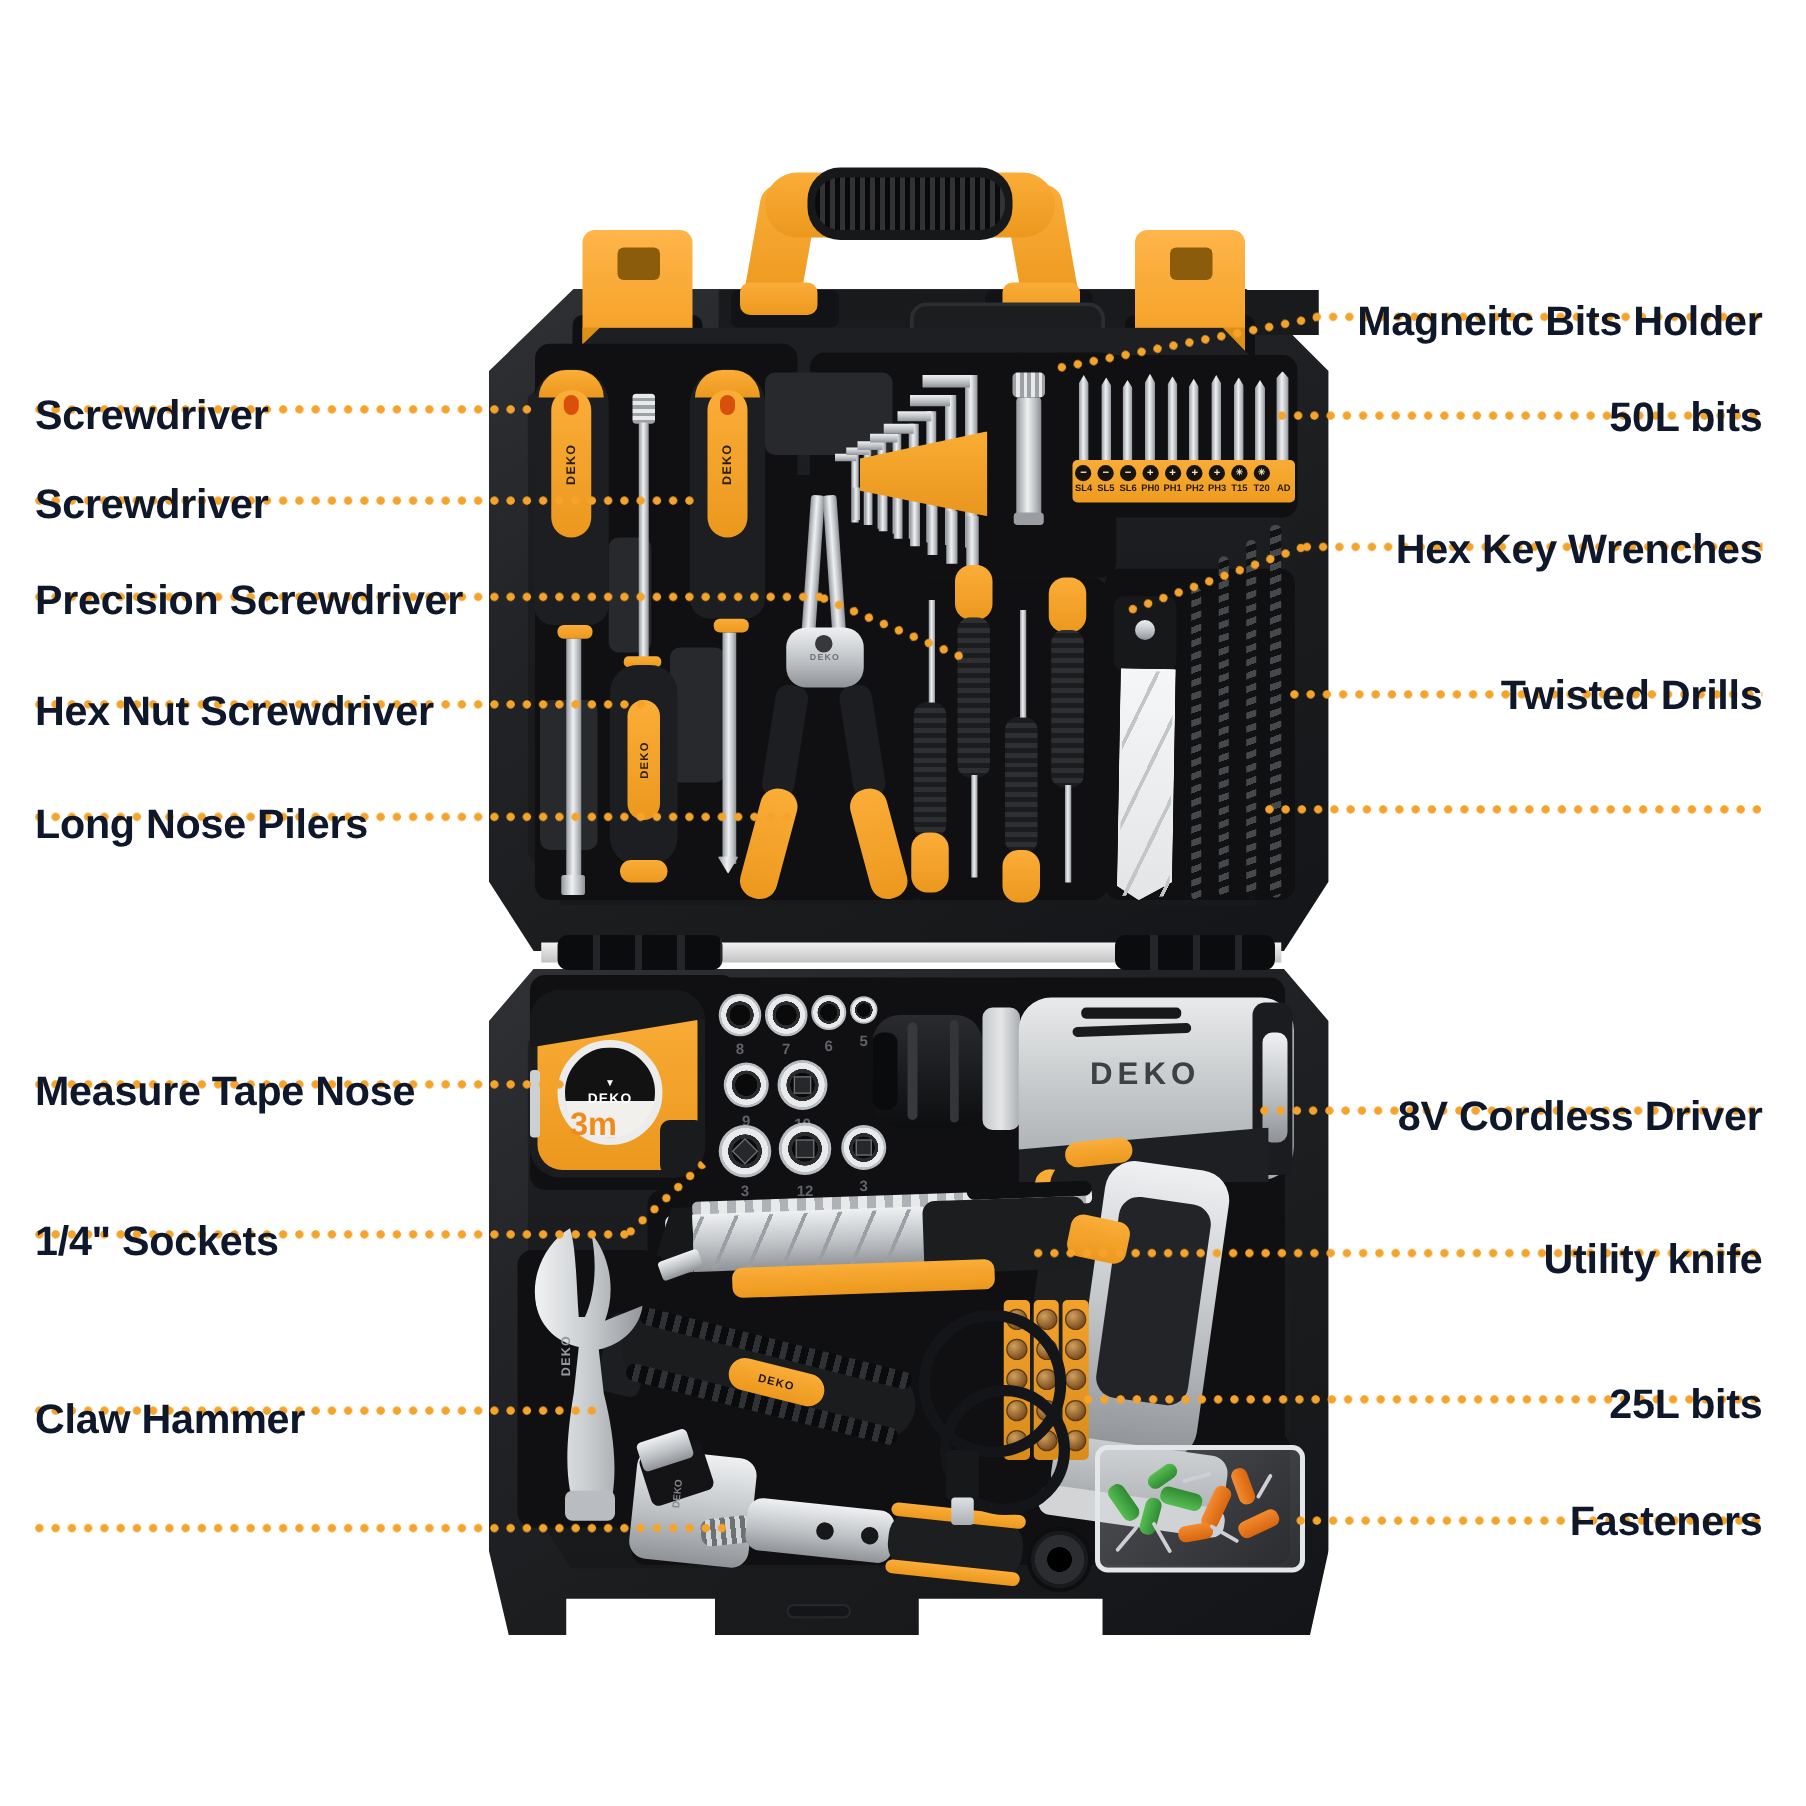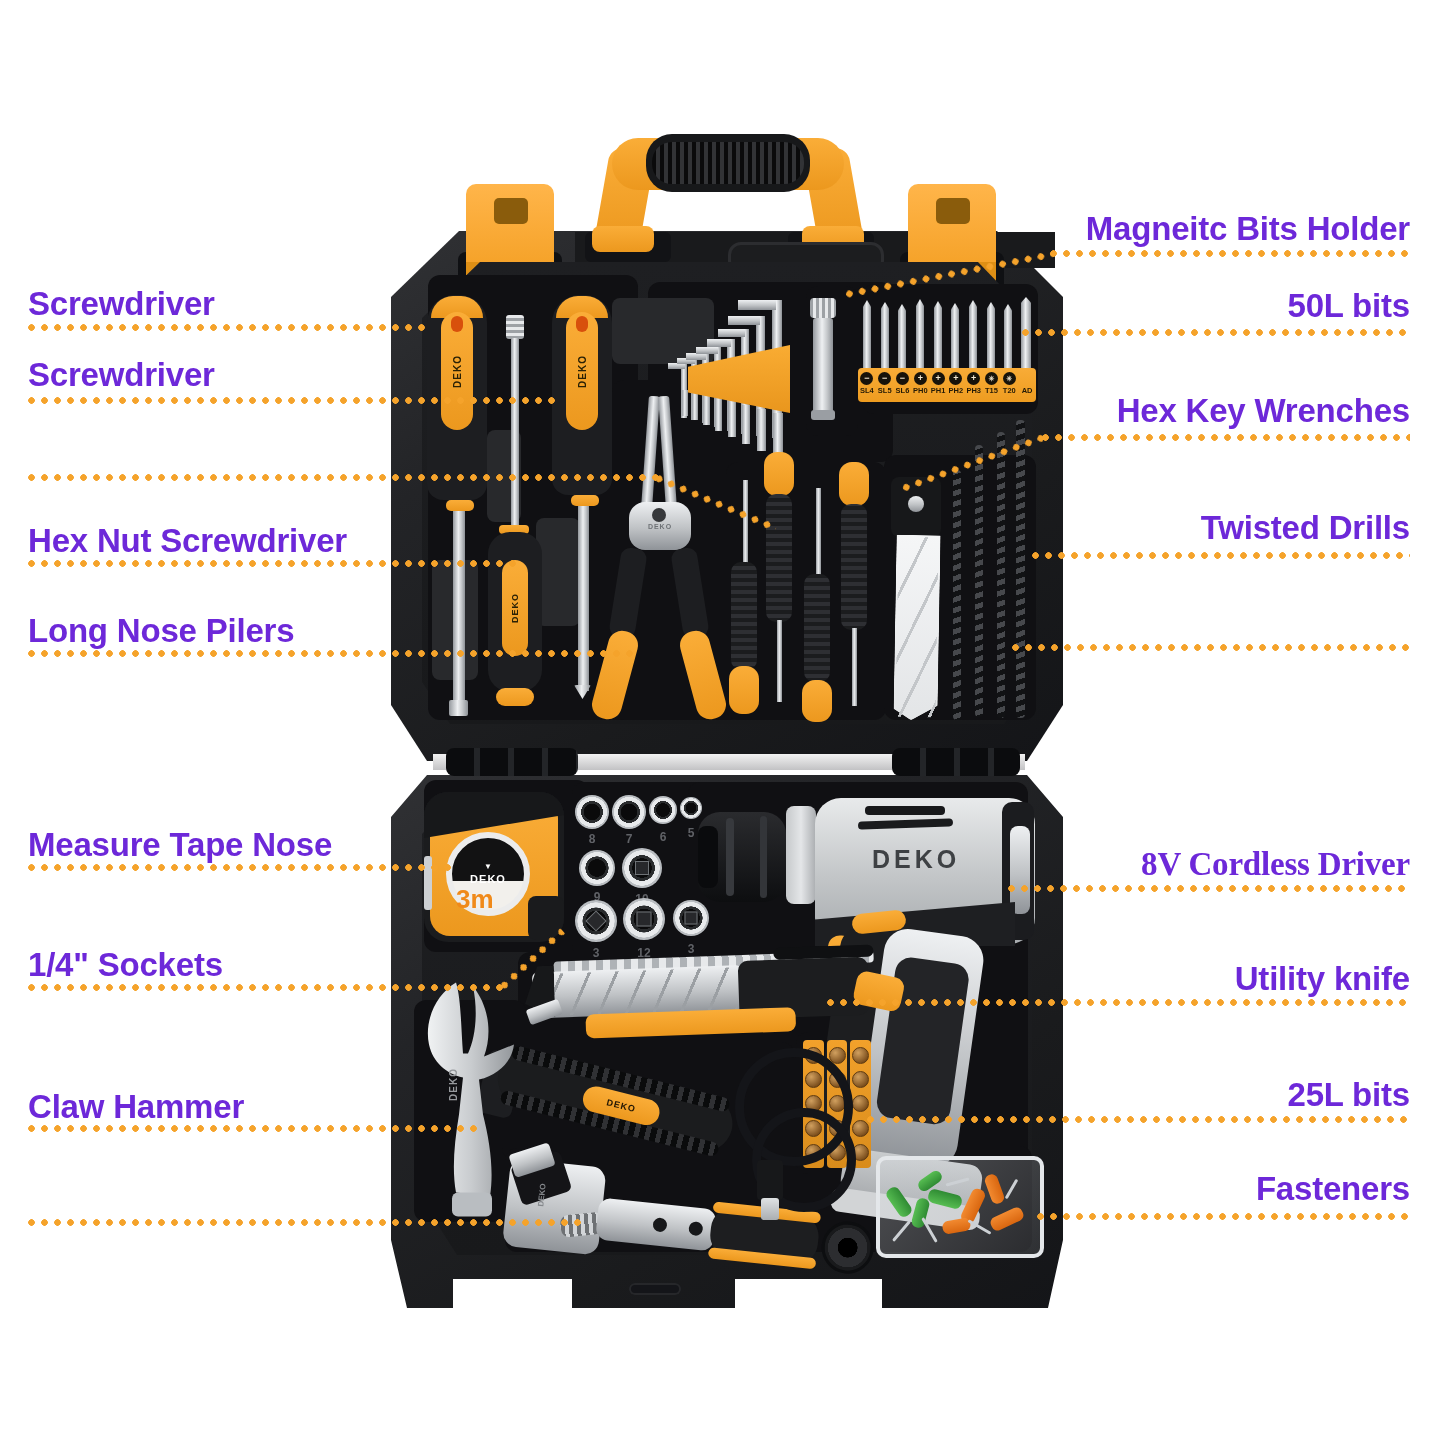--- a/index.html
+++ b/index.html
@@ -1,21 +1,21 @@
 <!DOCTYPE html>
 <html><head>
 <meta charset="utf-8">
 <style>
   html,body{margin:0;padding:0;background:#fff;}
   #canvas{position:relative;width:1445px;height:1445px;background:#ffffff;overflow:hidden;
           font-family:"Liberation Sans",sans-serif; --ac:#F5A32B;}
   .abs{position:absolute;}
   
-  .lbl{position:absolute;font:700 33px/1.15 "Liberation Sans",sans-serif;color:#6d28d9;
-       letter-spacing:-0.2px;white-space:nowrap;z-index:9;}
+  .lbl{position:absolute;font:700 33px/1.15 "Liberation Sans",sans-serif;color:#0f172a;
+       letter-spacing:-0.2px;white-space:nowrap;z-index:9;margin-top:28px;}
   .lbl.r{text-align:right;}
   
   .dots{position:absolute;height:7px;z-index:8;
         background-image:radial-gradient(circle at 3.5px 3.5px,var(--ac) 3px,rgba(0,0,0,0) 3.6px);
         background-size:13px 7px;background-repeat:repeat-x;transform-origin:left center;}
   
   .shell{background:linear-gradient(150deg,#303134 0%,#232427 30%,#1a1b1d 68%,#141518 100%);}
   .tray{background:linear-gradient(180deg,#1e1f22,#18191b);}
   .recess{position:absolute;background:#101013;border-radius:12px;}
   .block{position:absolute;background:#28292c;border-radius:8px;}
@@ -429,27 +429,28 @@
   <div class="dots" style="left:903px;top:485px;width:150px;transform:rotate(-20deg);"></div>
   <div class="dots" style="left:1032px;top:552px;width:378px;"></div>
   <div class="dots" style="left:1012px;top:644px;width:398px;"></div>
   <div class="dots" style="left:1008px;top:885px;width:402px;"></div>
   <div class="dots" style="left:827px;top:999px;width:583px;"></div>
   <div class="dots" style="left:867px;top:1116px;width:543px;"></div>
   <div class="dots" style="left:1037px;top:1213px;width:373px;"></div>
 
   <div class="lbl" style="left:28px;top:285px;">Screwdriver</div>
   <div class="lbl" style="left:28px;top:356px;">Screwdriver</div>
+  <div class="lbl" style="left:28px;top:433px;">Precision Screwdriver</div>
   <div class="lbl" style="left:28px;top:522px;">Hex Nut Screwdriver</div>
   <div class="lbl" style="left:28px;top:612px;">Long Nose Pilers</div>
   <div class="lbl" style="left:28px;top:826px;">Measure Tape Nose</div>
   <div class="lbl" style="left:28px;top:946px;">1/4" Sockets</div>
   <div class="lbl" style="left:28px;top:1088px;">Claw Hammer</div>
   <div class="lbl r" style="right:35px;top:210px;">Magneitc Bits Holder</div>
   <div class="lbl r" style="right:35px;top:287px;">50L bits</div>
   <div class="lbl r" style="right:35px;top:392px;">Hex Key Wrenches</div>
   <div class="lbl r" style="right:35px;top:509px;">Twisted Drills</div>
-  <div class="lbl r" style="right:35px;top:846px;font-family:Liberation Serif, serif;">8V Cordless Driver</div>
+  <div class="lbl r" style="right:35px;top:846px;">8V Cordless Driver</div>
   <div class="lbl r" style="right:35px;top:960px;">Utility knife</div>
   <div class="lbl r" style="right:35px;top:1076px;">25L bits</div>
   <div class="lbl r" style="right:35px;top:1170px;">Fasteners</div>
 
 </div>
 
 </body></html>

